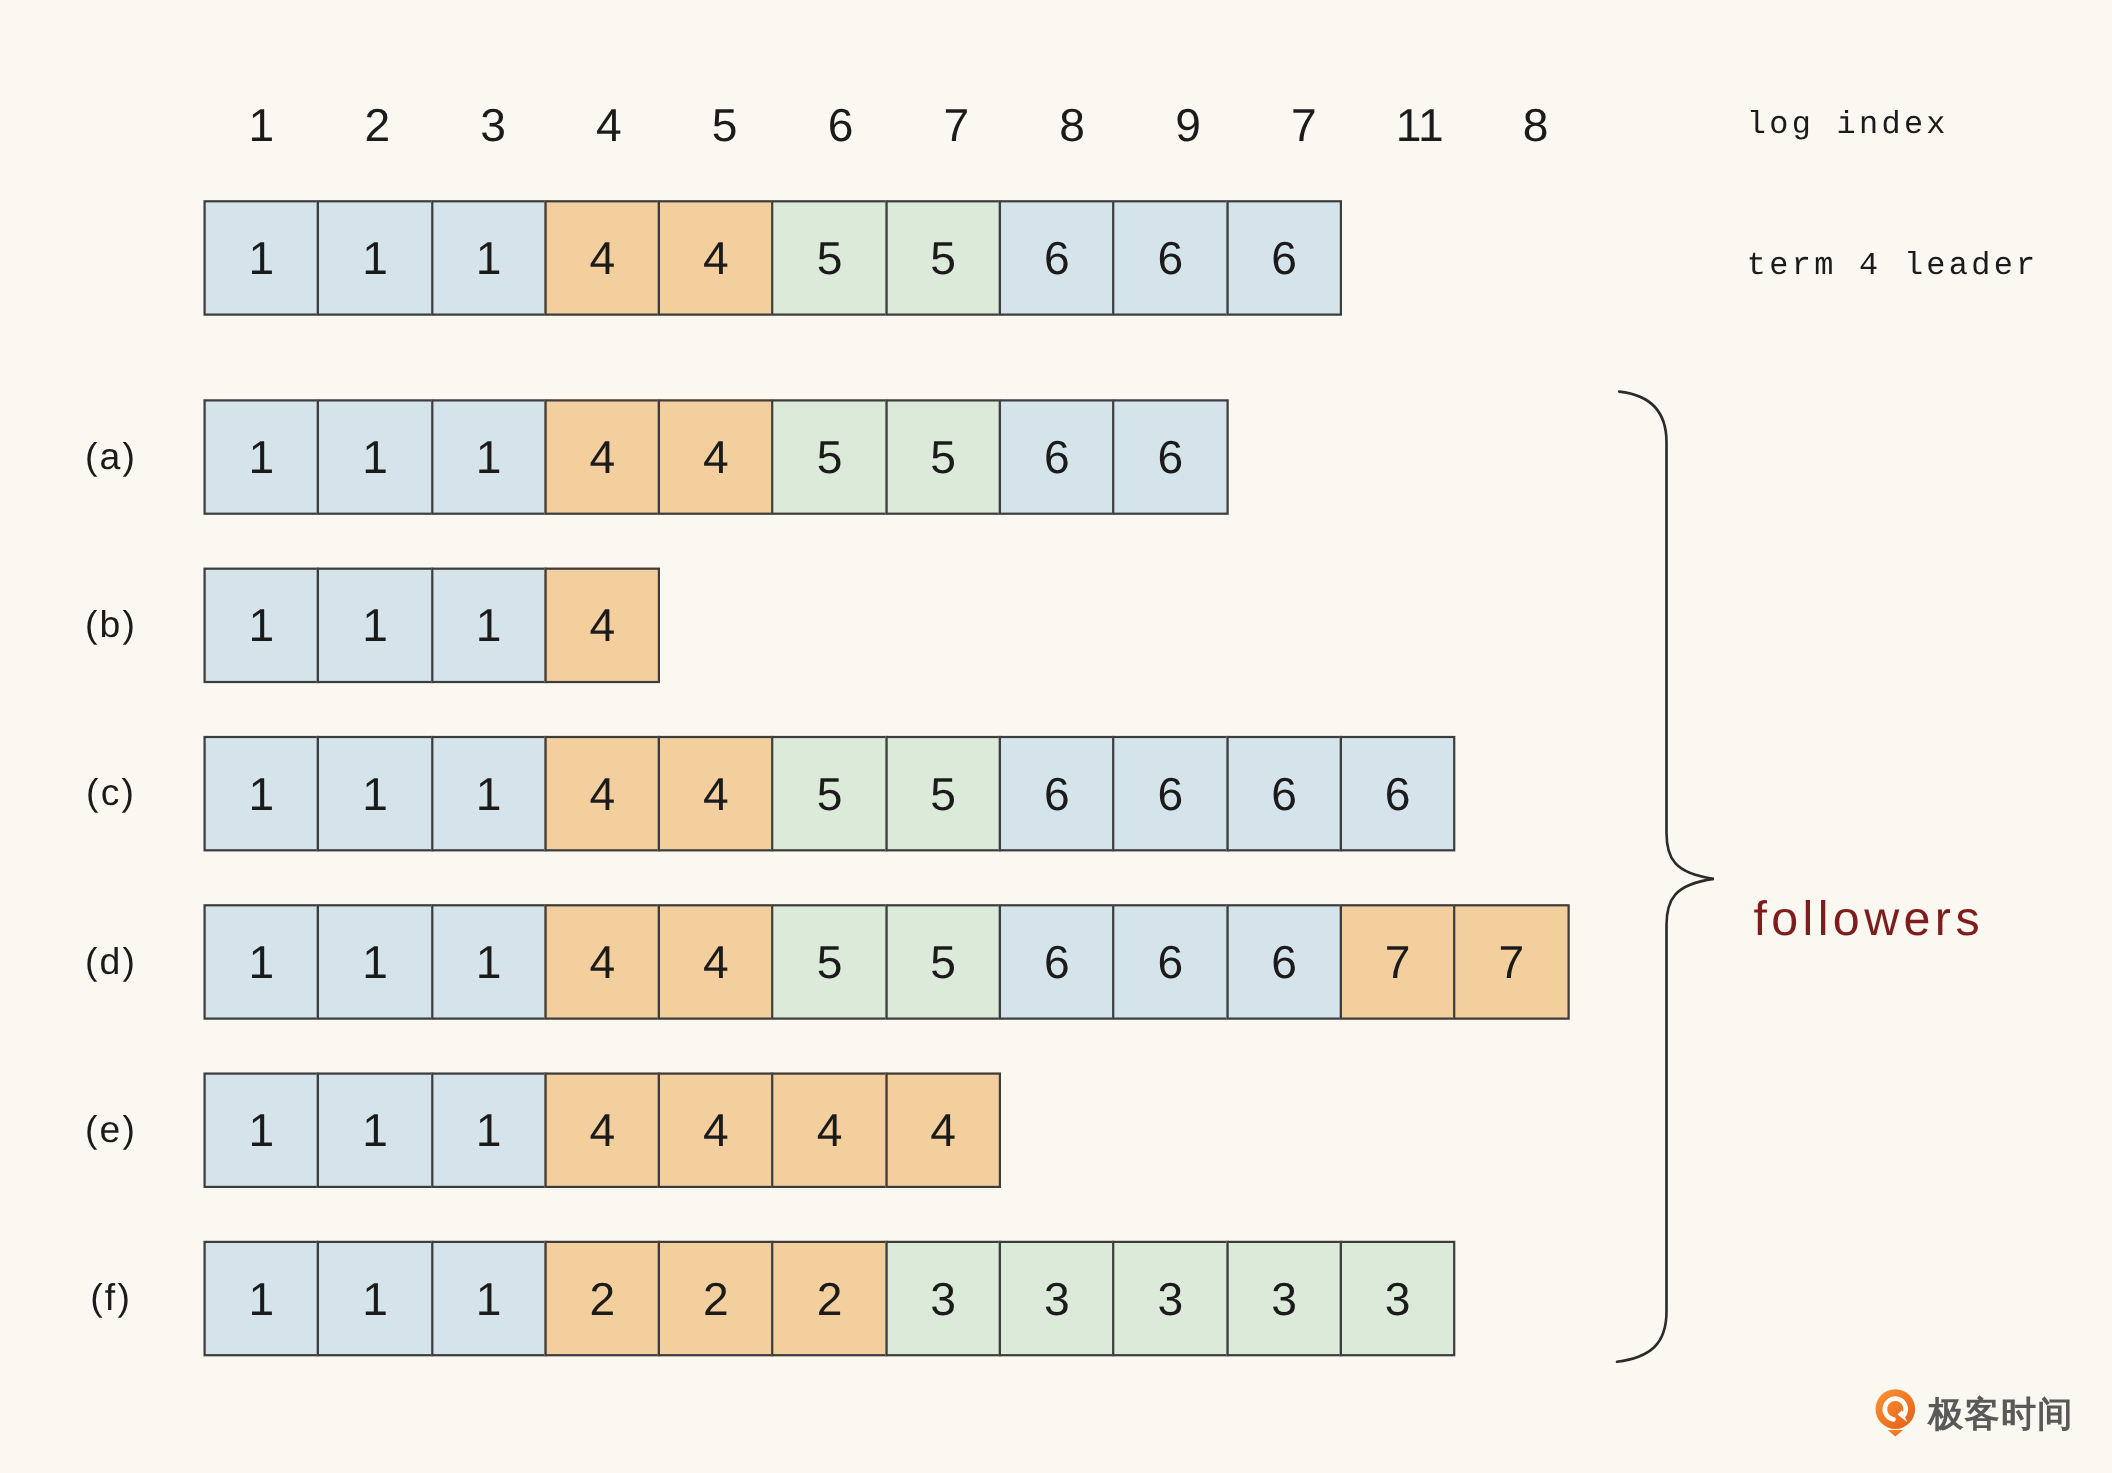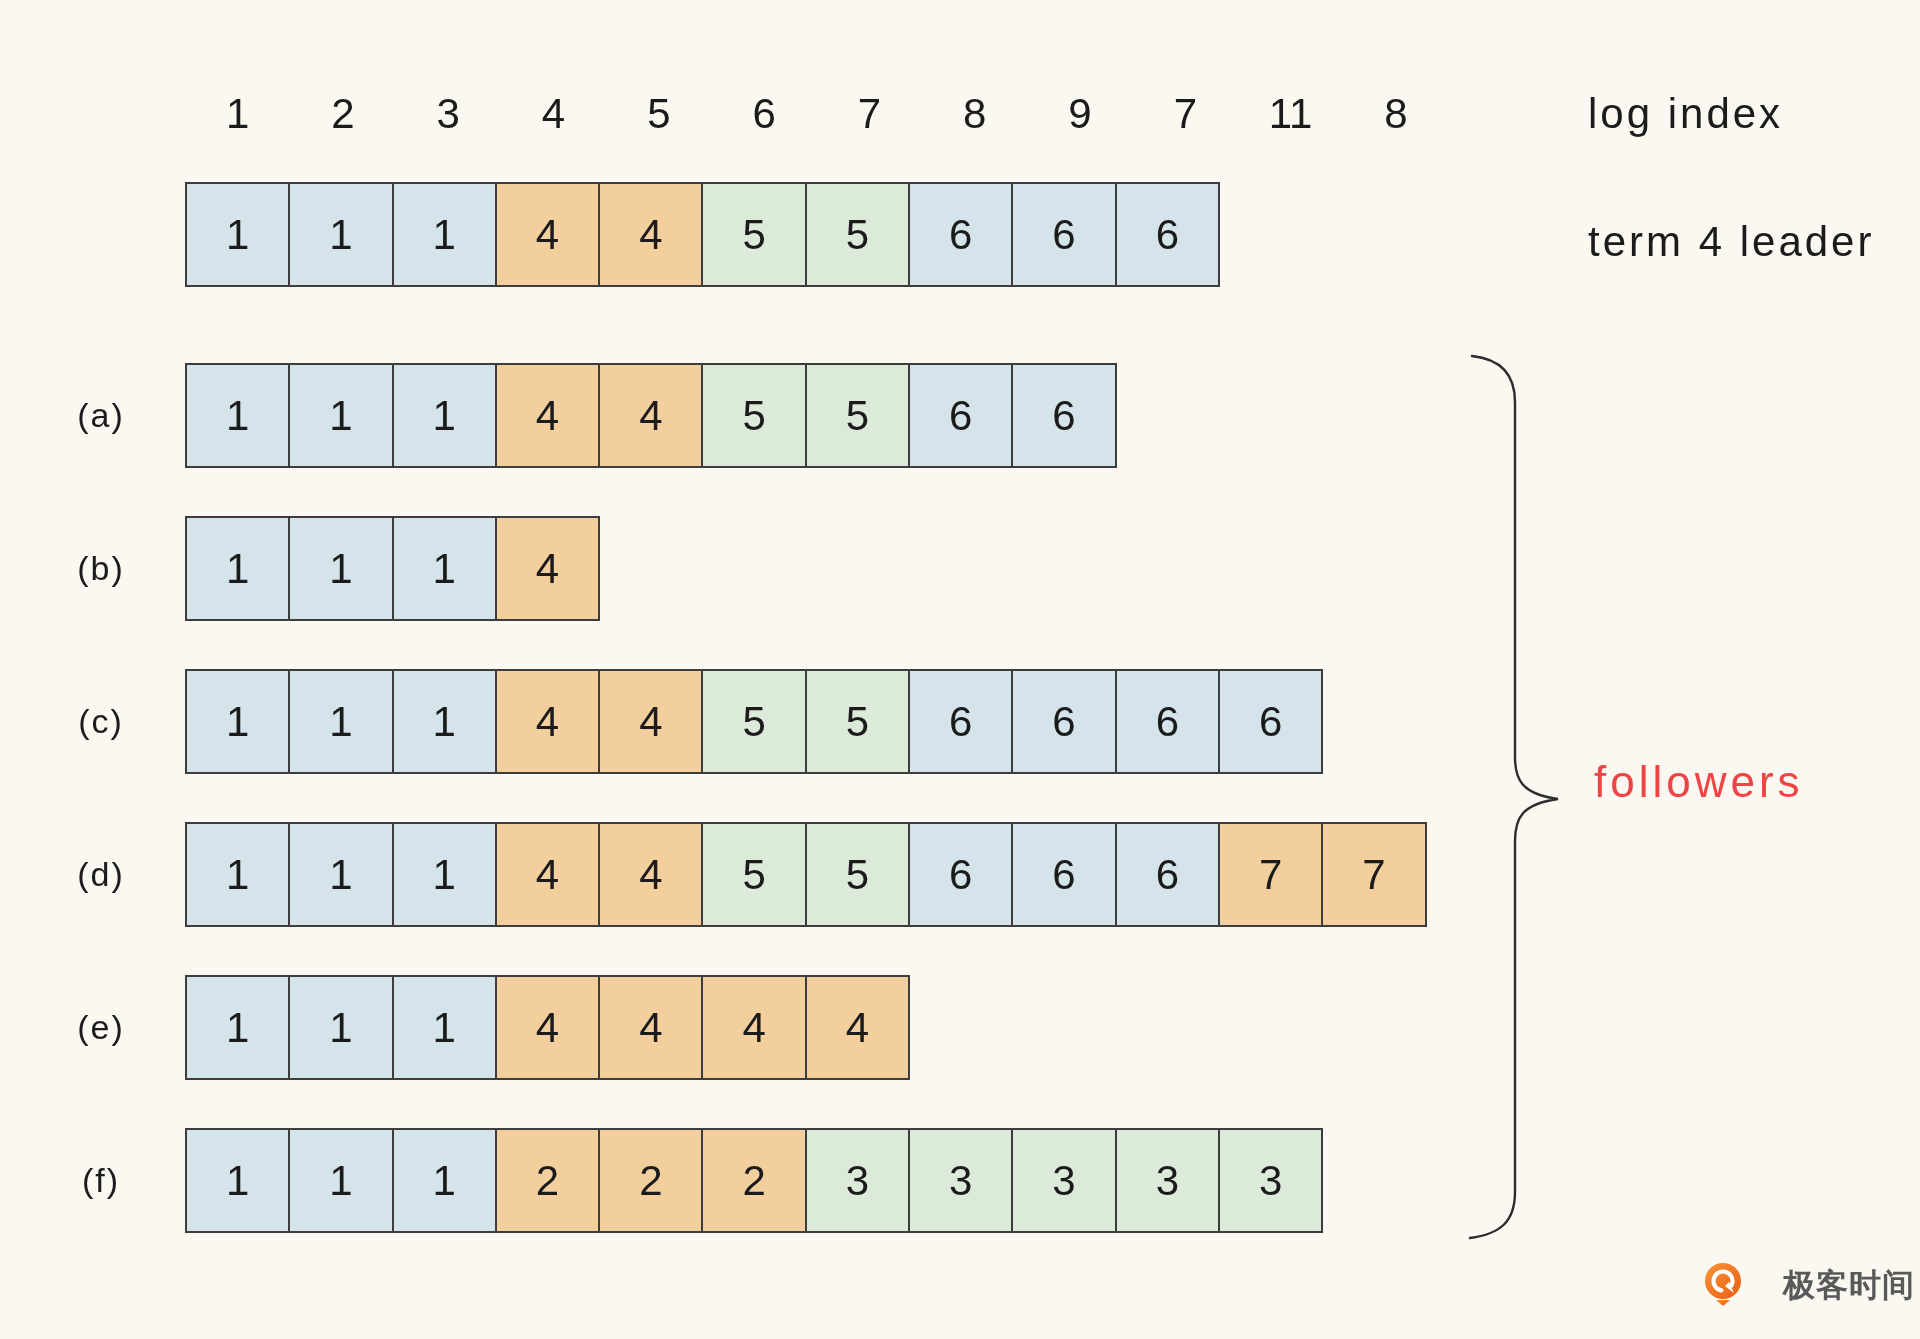--- a/index.html
+++ b/index.html
@@ -13,53 +13,52 @@
   }
   .abs{position:absolute;}
   
   #idx-row{position:absolute;left:185px;top:88px;display:flex;height:52px;}
   #idx-row .idx{
     width:105.3px;flex:none;text-align:center;line-height:52px;
     font-size:42px;color:#1b1b1b;
   }
   .side-label{
     position:absolute;left:1588px;height:52px;line-height:52px;
-    font-size:42px;letter-spacing:3px;color:#1b1b1b;white-space:nowrap;
+    font-size:29px;letter-spacing:3px;color:#1b1b1b;white-space:nowrap;font-family:Liberation Mono, monospace;
   }
   
   .cells{position:absolute;left:185px;top:0;display:flex;}
   .cell{
     width:105.3px;height:105px;flex:none;box-sizing:border-box;
     border:2px solid #3d3d3d;margin-left:-2px;
     display:flex;align-items:center;justify-content:center;
     font-size:42px;color:#1b1b1b;
   }
   .cell:first-child{margin-left:0;}
   .cell.blue{background:#d5e4eb;}
   .cell.orange{background:#f4cf9e;}
   .cell.green{background:#dcead9;}
   .logrow{position:absolute;left:0;width:100%;height:105px;}
   .rlabel{
     position:absolute;left:58px;width:86px;height:105px;
     text-align:center;line-height:105px;font-size:34px;letter-spacing:2px;
     color:#1b1b1b;
   }
   #followers-label{
-    position:absolute;left:1594px;top:756px;height:52px;line-height:52px;
-    font-size:44px;letter-spacing:4px;color:#ef4444;
+    position:absolute;left:1594px;top:810px;height:52px;line-height:52px;
+    font-size:44px;letter-spacing:4px;color:#7f1d1d;
   }
   
   #logo{
     position:absolute;left:1703px;top:1260px;height:52px;
     display:flex;align-items:center;gap:10px;
   }
   #logo .logo-text{
     font-size:32px;font-weight:bold;color:#595959;letter-spacing:1px;
     font-family:"Liberation Sans", sans-serif;
-    margin-left:30px;
   }
 </style>
 </head>
 <body>
 
 <div id="idx-row">
     <div class="idx">1</div>
     <div class="idx">2</div>
     <div class="idx">3</div>
     <div class="idx">4</div>

